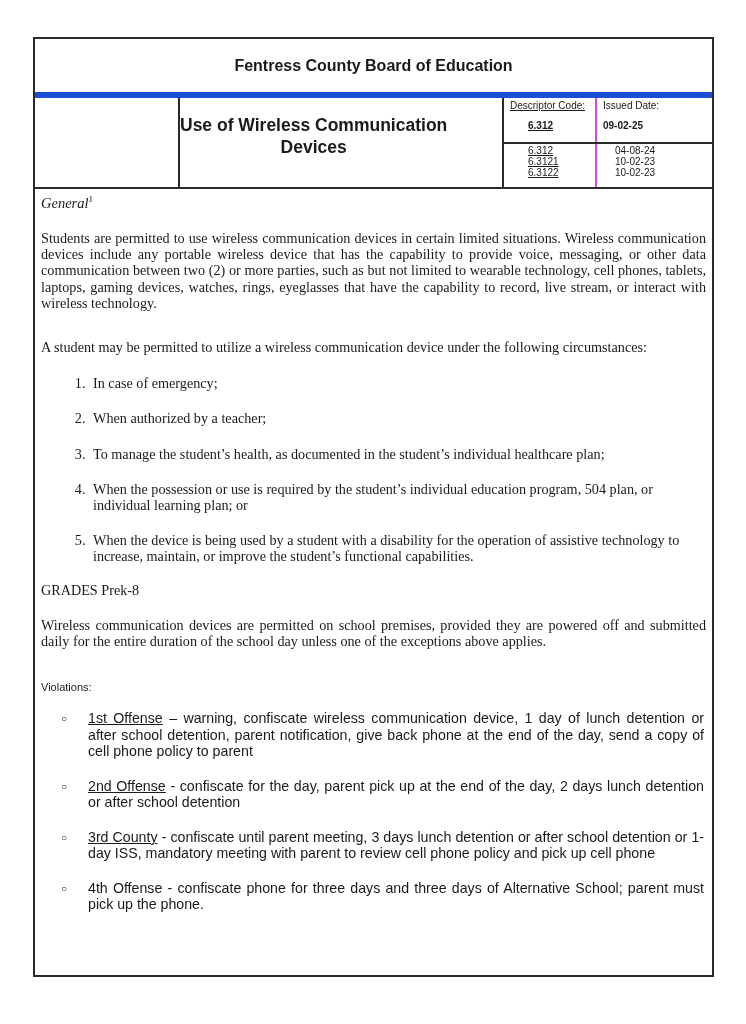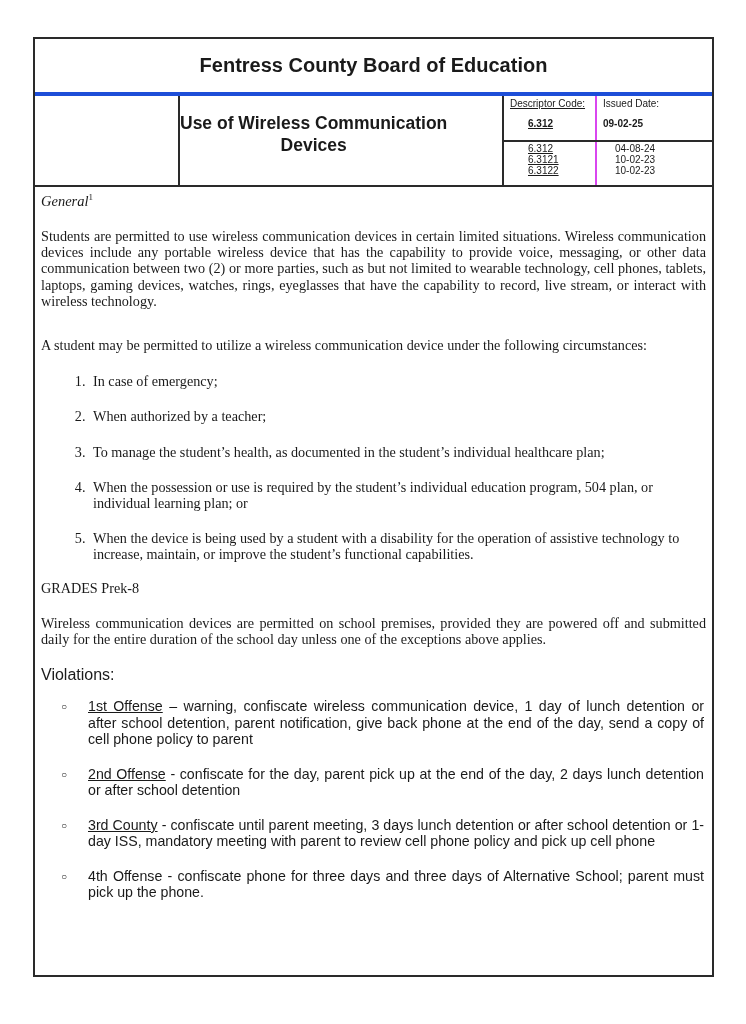--- a/index.html
+++ b/index.html
@@ -5,23 +5,23 @@
   html, body { margin: 0; padding: 0; }
   body {
     width: 746px; height: 1024px; background: #ffffff; position: relative; overflow: hidden;
     color: #1a1a1a;
   }
   .page {
     position: absolute; left: 33px; top: 37px; width: 681px; height: 940px;
     border: 2px solid #2a2a2a; box-sizing: border-box;
   }
   .hdr-title-row {
-    height: 53px; border-bottom: 4px solid #1d4ed8;
+    height: 53px; border-bottom: 6px solid #1d4ed8;
     display: flex; align-items: center; justify-content: center;
-    font-family: "Liberation Sans", sans-serif; font-weight: bold; font-size: 20px;
+    font-family: "Liberation Sans", sans-serif; font-weight: bold; font-size: 16px;
   }
   .hdr-main { display: flex; height: 89px; border-bottom: 2px solid #2a2a2a; }
   .hdr-logo { width: 143px; border-right: 2px solid #2a2a2a; }
   .hdr-policy {
     width: 324px; border-right: 2px solid #2a2a2a;
     display: flex; align-items: center; justify-content: flex-start; text-align: center;
     font-family: "Liberation Sans", sans-serif; font-weight: bold; font-size: 17.5px; line-height: 22px;
     padding-bottom: 14px; box-sizing: border-box;
   }
   .hdr-meta { flex: 1; display: flex; flex-direction: column; }
@@ -39,21 +39,21 @@
   .general { font-style: italic; font-size: 14.5px; margin-top: 2px; }
   .general sup { font-size: 9px; font-style: normal; }
   .para { text-align: justify; margin: 0; }
   .p1 { margin-top: 19px; }
   .p2 { margin-top: 28px; }
   ol.circ { margin: 20px 0 0 0; padding-left: 48px; }
   ol.circ li { margin-bottom: 19px; padding-left: 4px; }
   ol.circ li:last-child { margin-bottom: 0; }
   .grades { font-weight: normal; margin-top: 17px; }
   .p3 { margin-top: 19px; }
-  .violations { font-family: "Liberation Sans", sans-serif; font-size: 16px; margin-top: 20px; }
+  .violations { font-family: "Liberation Sans", sans-serif; font-size: 11px; margin-top: 30px; }
   ul.offenses { list-style: none; margin: 15px 0 0 0; padding-left: 20px; font-family: "Liberation Sans", sans-serif; font-size: 14.2px; line-height: 16.5px; }
   ul.offenses li { position: relative; padding-left: 27px; margin-bottom: 18px; text-align: justify; padding-right: 2px; }
   ul.offenses li .bullet { position: absolute; left: 0; top: 1px; font-size: 10px; }
   .u { text-decoration: underline; }
 </style>
 </head>
 <body>
 
 <div class="page">
   <div class="hdr-title-row">

